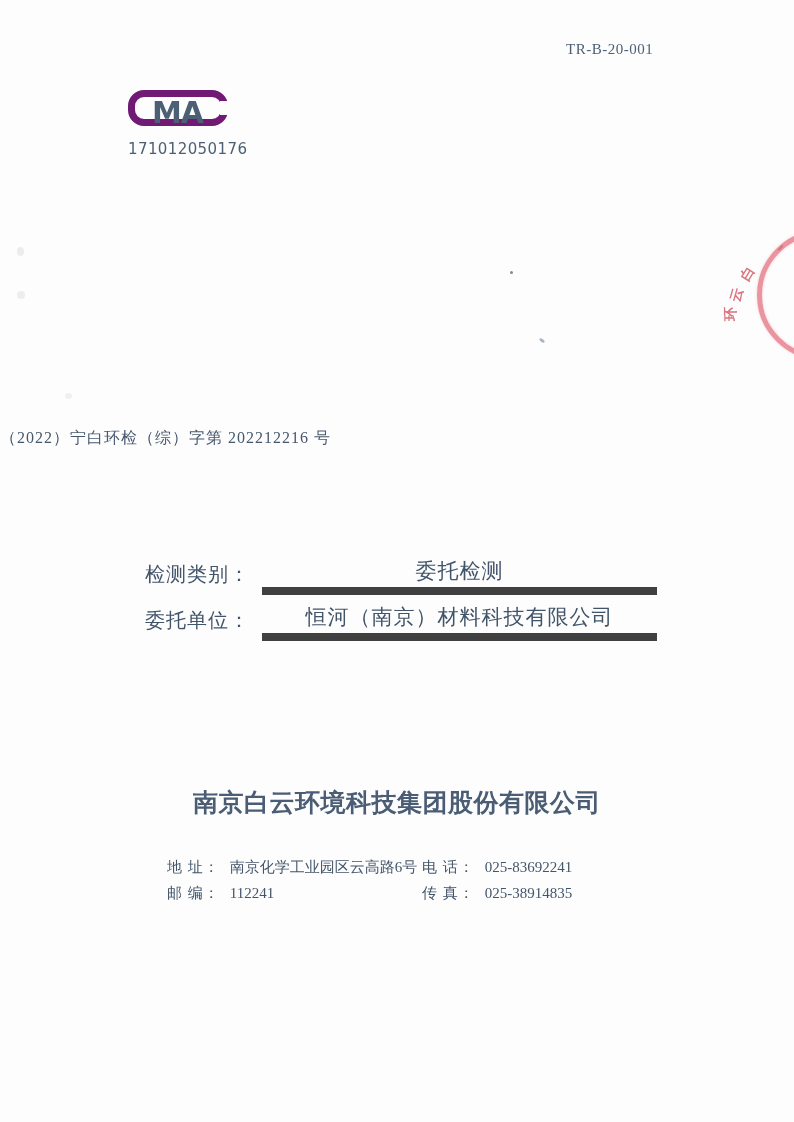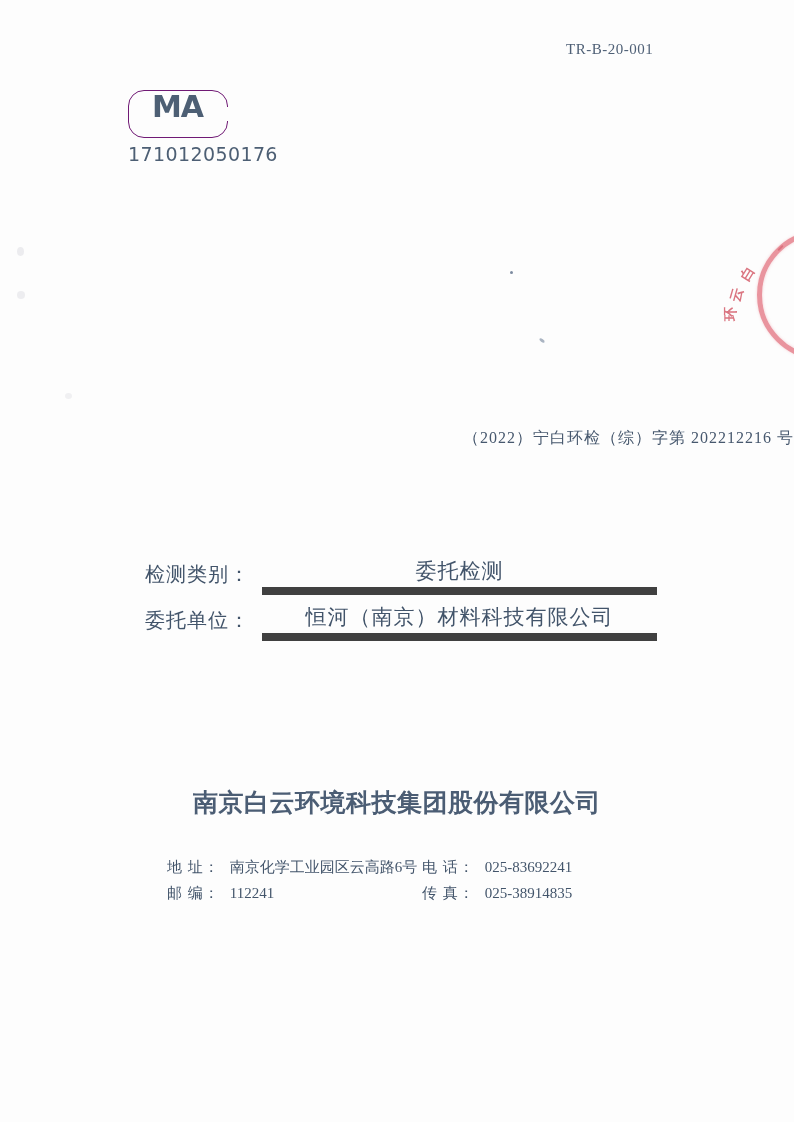--- a/index.html
+++ b/index.html
@@ -10,44 +10,44 @@
     color:#43556b;
   }
   
   .form-code{
     position:absolute;top:41px;left:566px;
     font-size:15px;letter-spacing:0.5px;color:#4f6076;
   }
   
   .cma-block{position:absolute;left:128px;top:90px;width:120px;}
   .cma-logo{
-    position:relative;width:100px;height:48px;box-sizing:border-box;
-    border:1px solid #701a75;border-radius:16px;
+    position:relative;width:100px;height:36px;box-sizing:border-box;
+    border:7px solid #701a75;border-radius:16px;
   }
   .cma-gap{
     position:absolute;right:-7px;top:50%;transform:translateY(-50%);
     width:8px;height:14px;background:#fdfdfd;
   }
   .cma-ma{
     position:absolute;top:-2px;left:0;right:1px;text-align:center;
     font-family:"DejaVu Sans",sans-serif;font-weight:bold;
     font-size:30px;line-height:36px;color:#4d5f74;letter-spacing:-1px;
   }
   .cma-number{
-    margin-top:5px;font-family:"DejaVu Sans",sans-serif;
-    font-size:19px;letter-spacing:0.4px;color:#4d5f74;
+    margin-top:14px;font-family:"DejaVu Sans",sans-serif;
+    font-size:15px;letter-spacing:0.4px;color:#4d5f74;
   }
   
   .title{
     position:absolute;top:286px;left:0;width:100%;text-align:center;
     font-size:54px;letter-spacing:5px;color:#4e6078;font-weight:500;
   }
   
   .doc-number{
-    position:absolute;top:428px;left:0;width:100%;text-align:right;
+    position:absolute;top:428px;left:0;width:100%;text-align:left;
     font-size:16px;letter-spacing:1px;color:#47586e;
   }
   
   .field-row{
     position:absolute;left:145px;width:512px;
     display:flex;align-items:center;height:31px;
   }
   .field-row.row1{top:560px;}
   .field-row.row2{top:606px;}
   .field-label{

